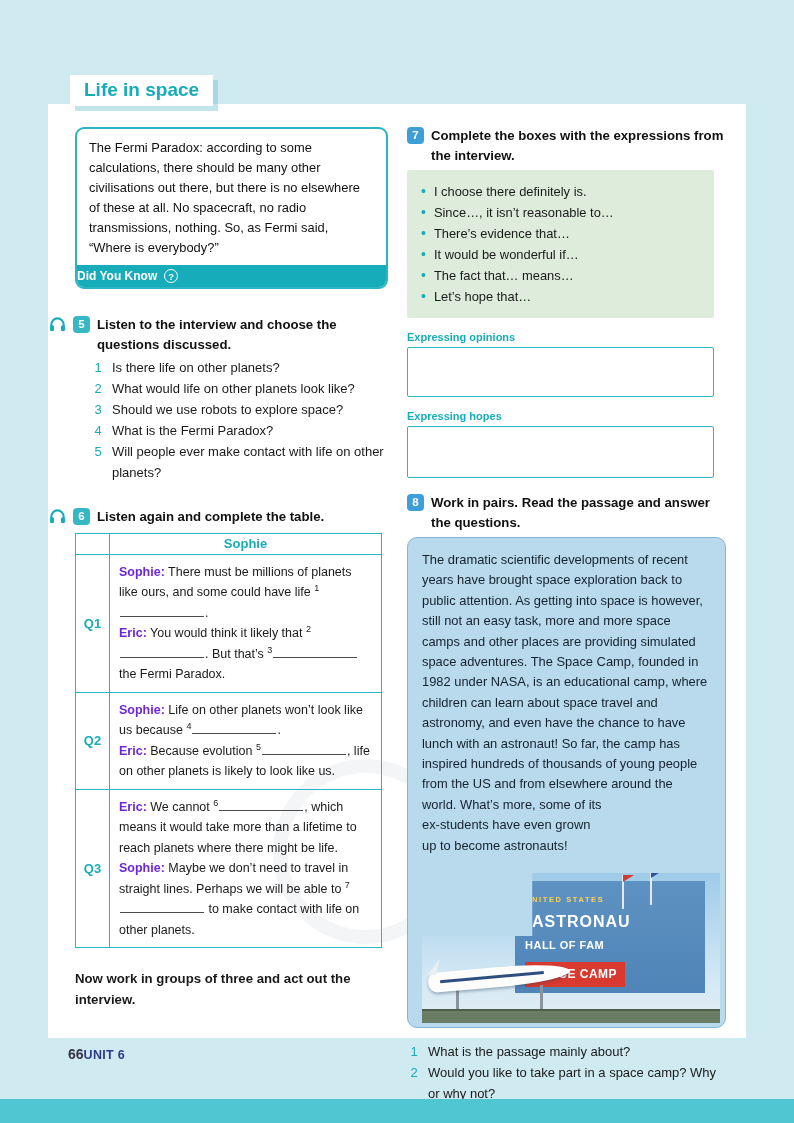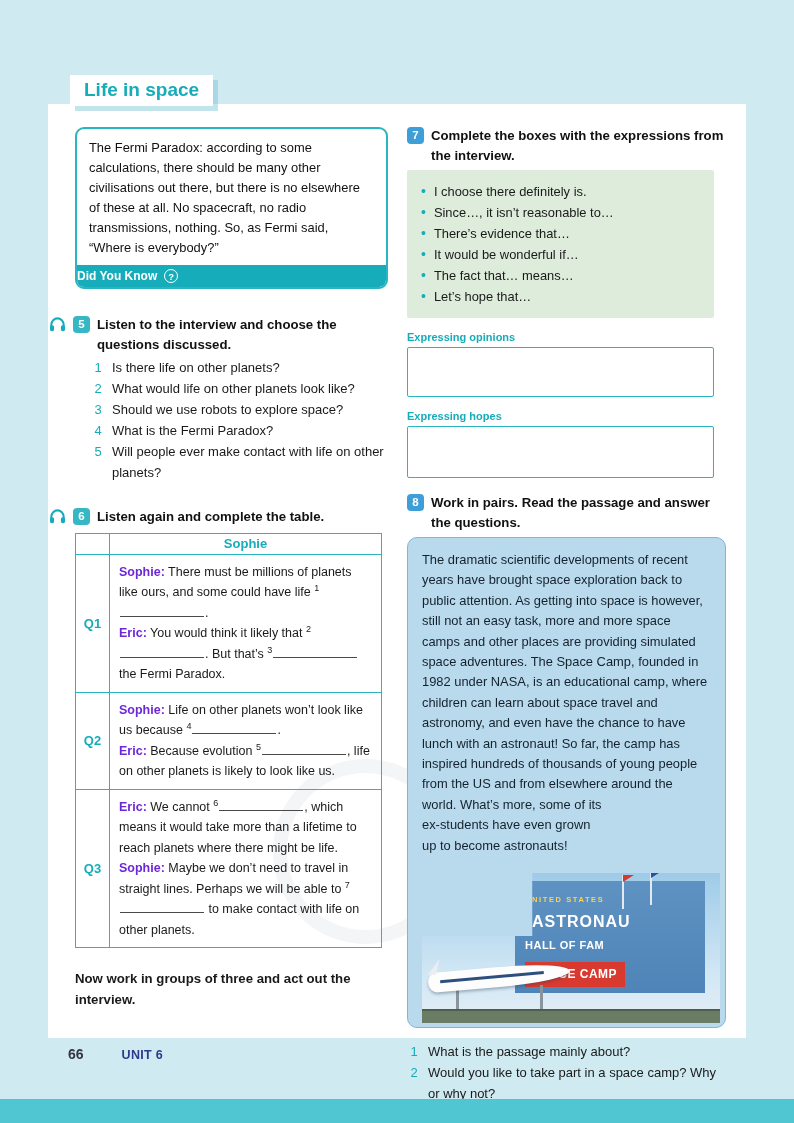--- a/index.html
+++ b/index.html
@@ -111,21 +111,21 @@
     border-radius:10px 55% 55% 10px;transform:rotate(-5deg);box-shadow:0 2px 3px rgba(40,60,80,.35);}
   .rocket .stripe{position:absolute;left:12px;right:26px;top:8px;height:3px;background:#2d4f7e;}
   .rocket .fin{position:absolute;left:2px;top:-13px;width:0;height:0;
     border-left:9px solid transparent;border-bottom:15px solid #e8eef2;transform:skewX(-18deg);}
   .strut{position:absolute;bottom:14px;width:3px;height:24px;background:#8a949c;}
   .strut.s1{left:34px;} .strut.s2{left:118px;}
   .ground{position:absolute;left:0;right:0;bottom:0;height:14px;background:#6a7c63;
     border-top:2px solid #4e5f49;}
   .ex8-questions{margin-top:13px;padding-left:2px;}
 
-  .footer{position:absolute;left:68px;top:1046px;display:flex;align-items:baseline;gap:38px;}
+  .footer{position:absolute;left:68px;top:1046px;display:flex;align-items:baseline;}
   .footer .num{font-size:14px;font-weight:bold;color:#343445;}
   .footer .unit{font-size:12.5px;font-weight:bold;color:var(--unit-text);letter-spacing:.3px;}
   .bottom-band{position:absolute;left:0;top:1099px;width:794px;height:24px;background:var(--band);}
 </style>
 </head>
 <body>
 
 <div class="title-tab">Life in space</div>
 
 <div class="page">

